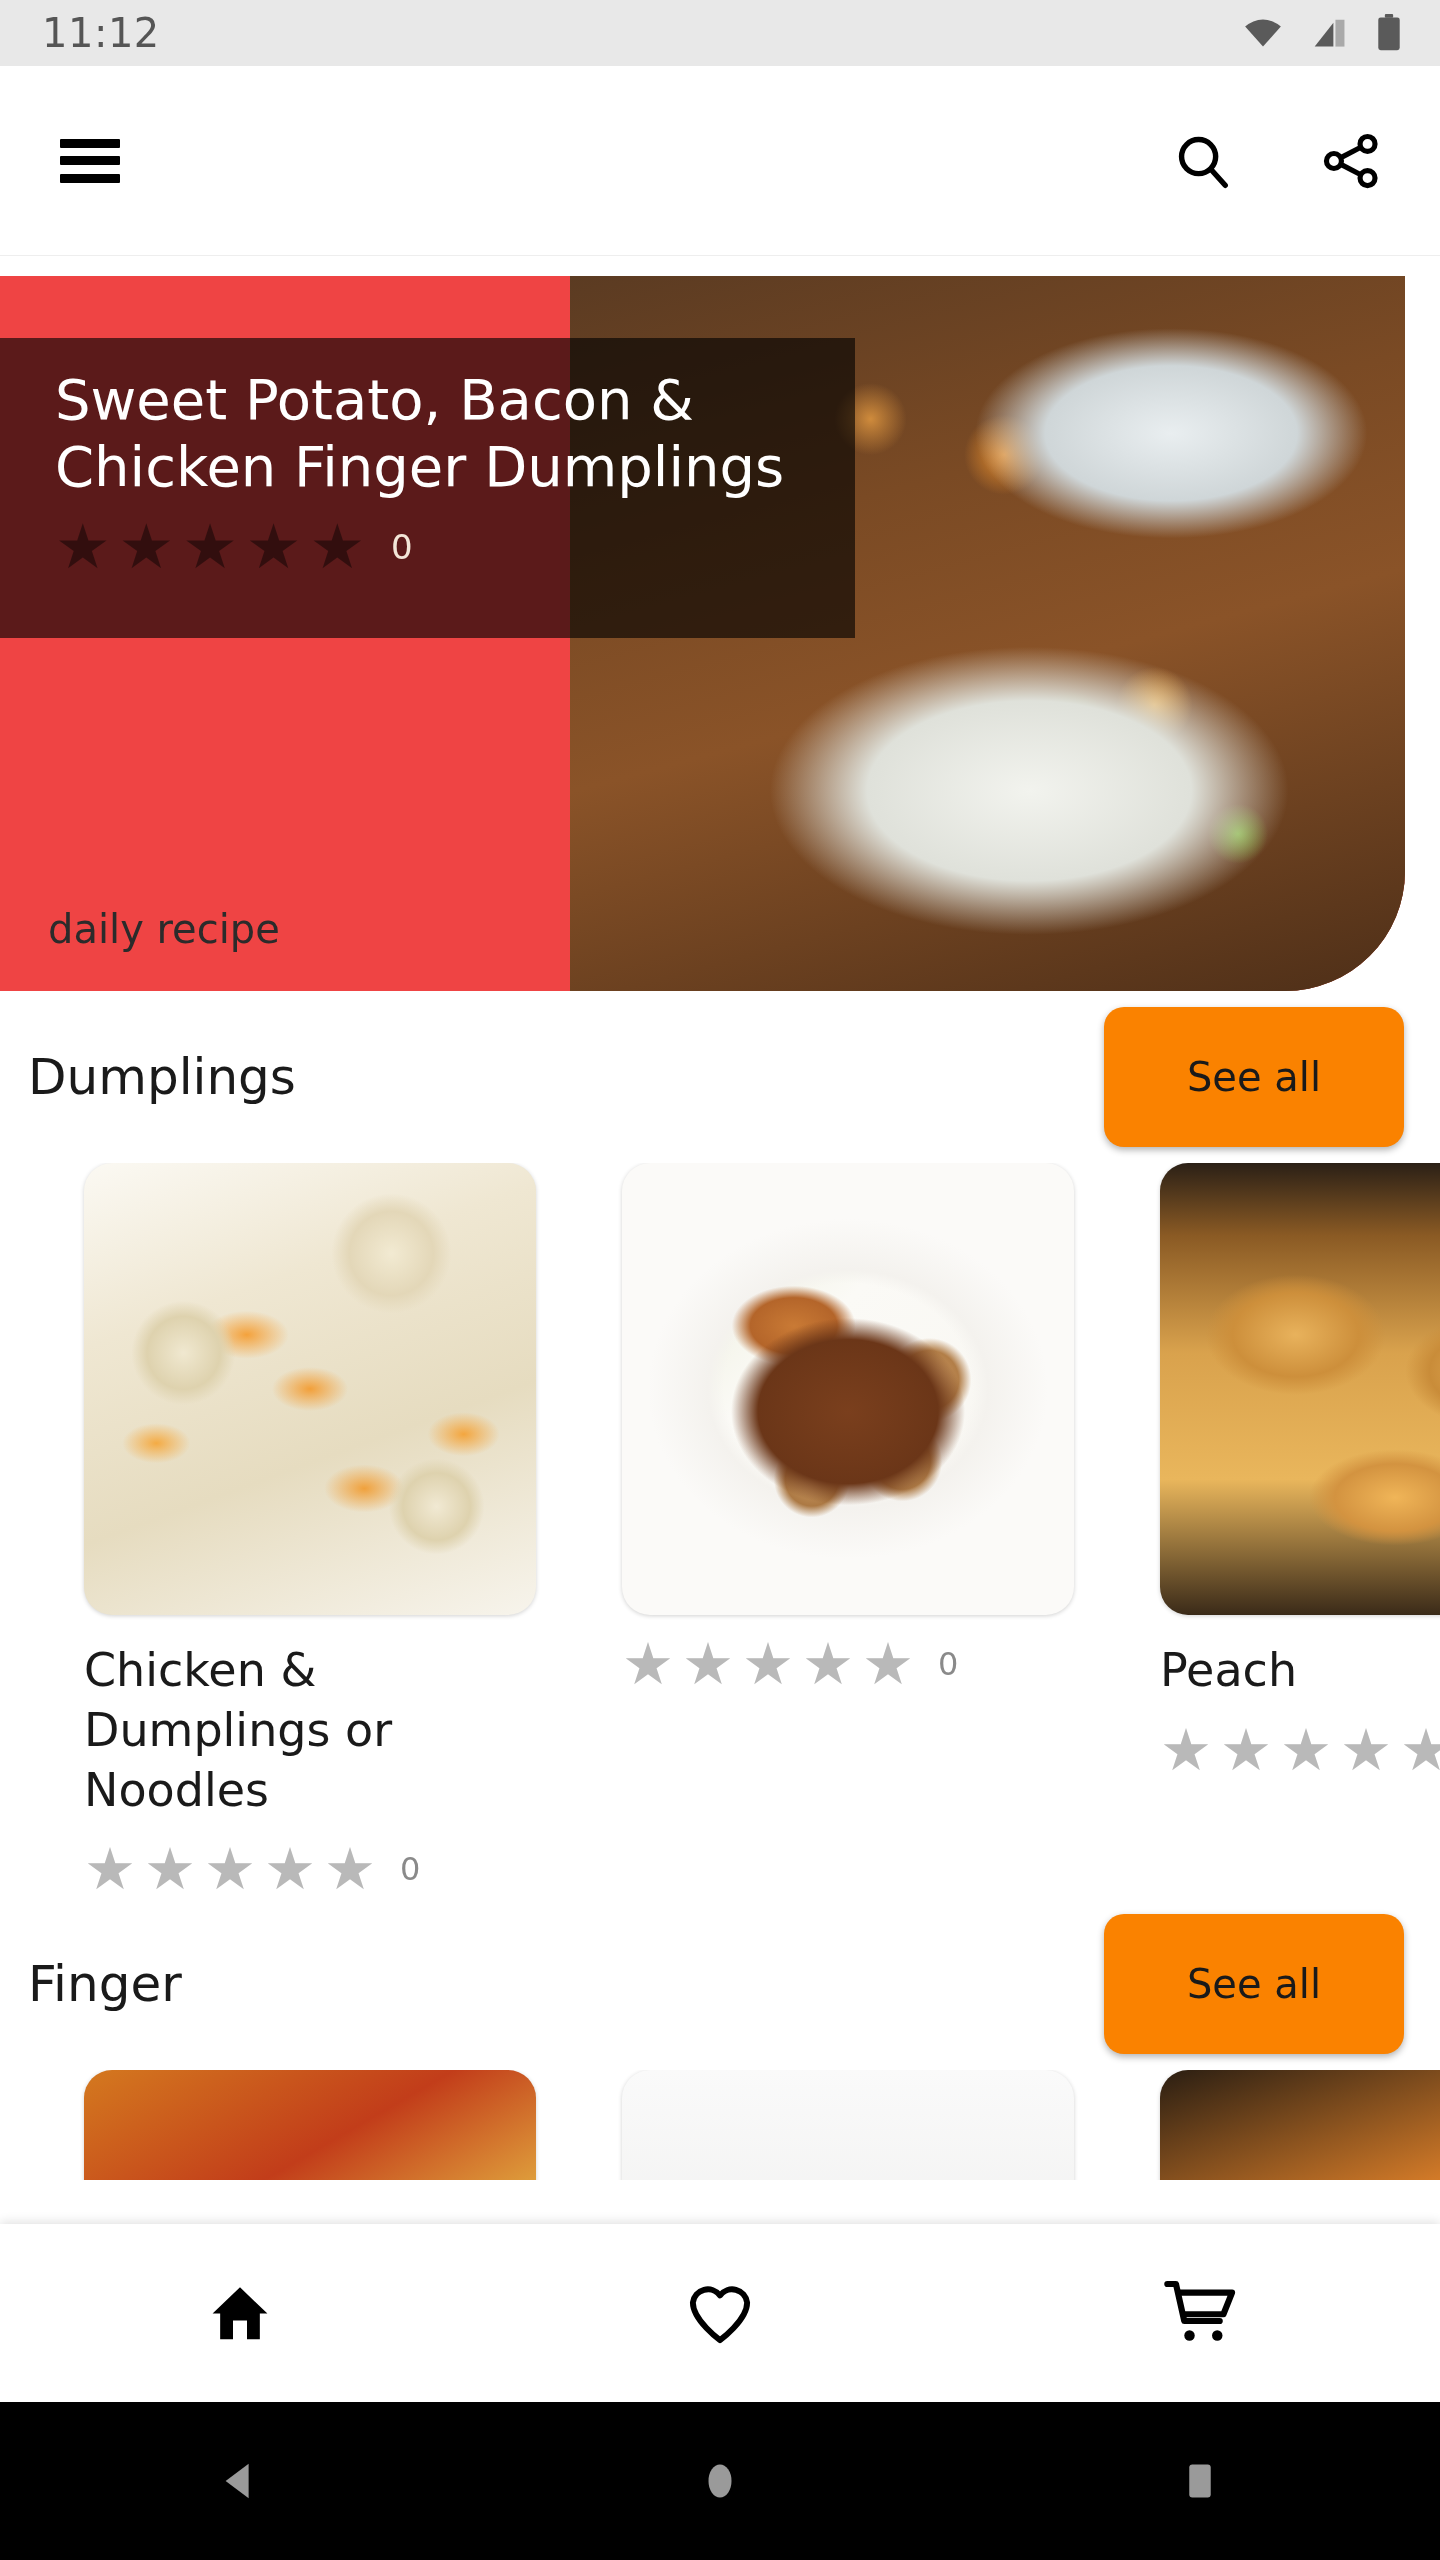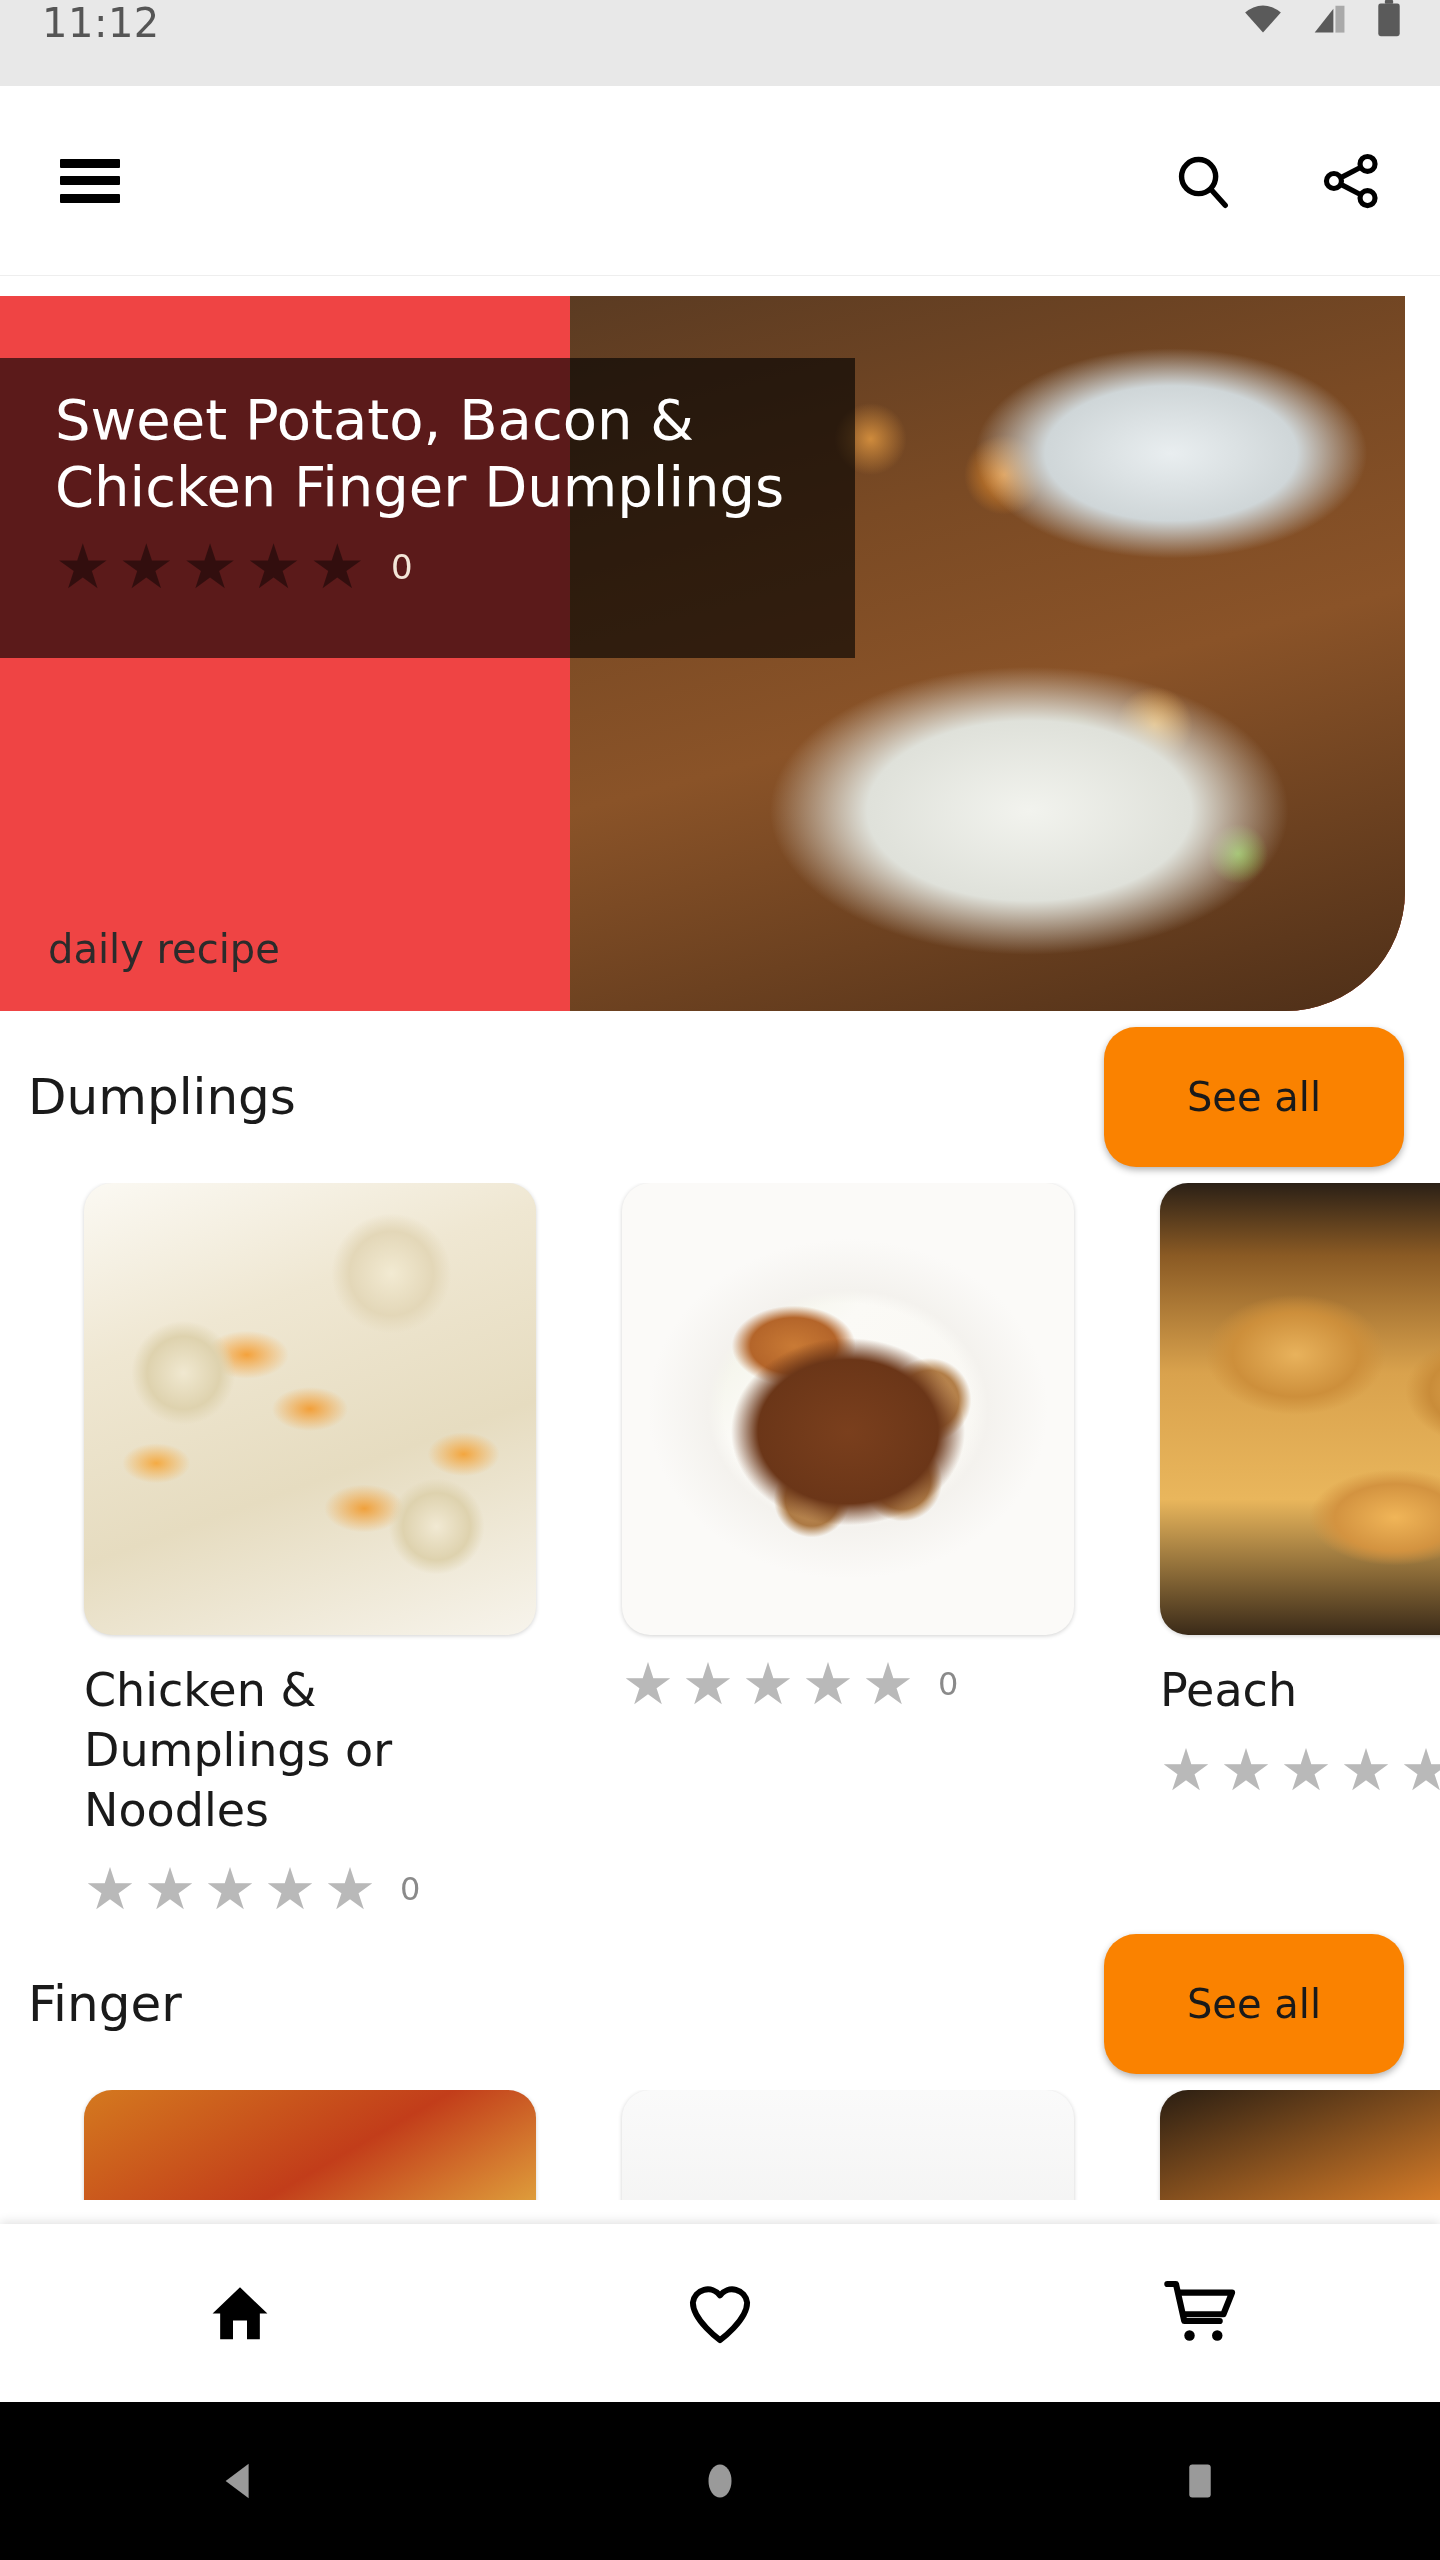--- a/index.html
+++ b/index.html
@@ -6,22 +6,22 @@
   html, body {
     width:1440px; height:2560px;
     background:#ffffff;
     font-family:"DejaVu Sans", sans-serif;
     overflow:hidden;
   }
   .phone { position:relative; width:1440px; height:2560px; background:#fff; }
 
   
   .statusbar {
-    height:86px; background:#e8e8e8;
-    display:flex; align-items:flex-start; justify-content:space-between;
+    height:66px; background:#e8e8e8;
+    display:flex; align-items:center; justify-content:space-between;
     padding:0 38px 0 42px;
   }
   .status-clock { font-size:40px; color:#555; letter-spacing:.5px; }
   .status-icons { display:flex; align-items:center; gap:26px; }
 
   
   .appbar {
     height:190px; background:#ffffff;
     display:flex; align-items:center; justify-content:space-between;
     padding:0 58px 0 60px;
@@ -70,21 +70,21 @@
   }
 
   
   .section-head {
     display:flex; align-items:center; justify-content:space-between;
     padding:0 36px 0 28px; height:172px;
   }
   .section-title { font-size:50px; color:#1a1a1a; font-weight:400; }
   .see-all {
     background:#FA8200; color:#1a1a1a;
-    border:none; border-radius:32px;
+    border:none; border-radius:20px;
     font-size:40px; font-family:inherit;
     padding:0 44px; height:140px; min-width:300px;
     box-shadow:0 3px 7px rgba(0,0,0,.30);
     cursor:pointer;
   }
 
   
   .cards-row { display:flex; gap:0; padding-left:84px; overflow:hidden; }
   .card { width:538px; flex:0 0 auto; }
   .card-img {

